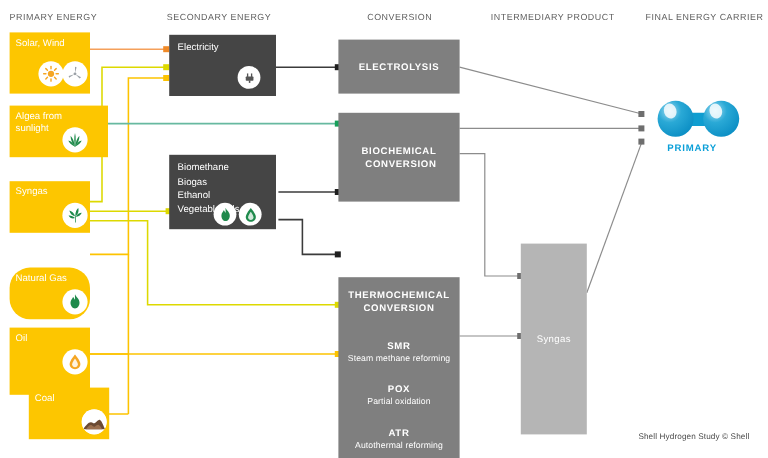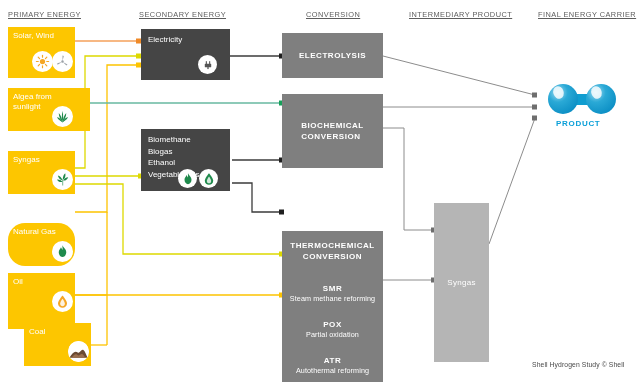--- a/index.html
+++ b/index.html
@@ -6,37 +6,37 @@
   body{
     width:640px;height:382px;background:#ffffff;
     font-family:"Liberation Sans","DejaVu Sans",sans-serif;
     overflow:hidden;position:relative;
   }
   #stage{position:absolute;left:0;top:0;width:640px;height:382px;}
   svg.wires{position:absolute;left:0;top:0;width:640px;height:382px;pointer-events:none;}
 
   .col-head{
     position:absolute;font-size:7.4px;letter-spacing:.45px;color:#5d5d5d;
-    white-space:nowrap;font-weight:400;text-decoration:underline;
+    white-space:nowrap;font-weight:400;
   }
 
   .box{position:absolute;box-sizing:border-box;}
   .ybox{background:#fdc600;}
   .ybox .lbl{
     position:absolute;left:5px;top:4px;font-size:8px;color:#ffffff;line-height:10px;
     white-space:pre-line;
   }
   .dbox{background:#454545;}
   .dbox .lbl{
     position:absolute;left:7px;top:5px;font-size:8px;color:#ffffff;line-height:11.5px;
     white-space:pre-line;
   }
   .gbox{background:#7f7f7f;display:flex;align-items:center;justify-content:center;}
   .gbox .ttl{
-    font-size:8px;font-weight:bold;color:#ffffff;letter-spacing:.55px;text-align:left;
+    font-size:8px;font-weight:bold;color:#ffffff;letter-spacing:.55px;text-align:right;
     line-height:11px;white-space:pre-line;
   }
   .lgbox{background:#b5b5b5;display:flex;align-items:center;justify-content:center;}
   .lgbox .ttl{font-size:8px;color:#ffffff;letter-spacing:.3px;}
 
   .tcbox{position:absolute;box-sizing:border-box;background:#7f7f7f;}
   .tc-title{
     position:absolute;left:0;right:0;top:9px;text-align:center;color:#fff;
     font-size:8px;font-weight:bold;letter-spacing:.55px;line-height:11px;white-space:pre-line;
   }
@@ -306,17 +306,17 @@
           <stop offset="100%" stop-color="#0b8ec4"></stop>
         </radialGradient>
       </defs>
       <rect x="20" y="11" width="34" height="11" rx="2" fill="#0f9dd0"></rect>
       <circle cx="18" cy="16" r="15" fill="url(#gsph)"></circle>
       <circle cx="56" cy="16" r="15" fill="url(#gsph)"></circle>
       <ellipse cx="13.5" cy="9.5" rx="5.2" ry="6.4" fill="#ffffff" opacity="0.82" transform="rotate(-18 13.5 9.5)"></ellipse>
       <ellipse cx="51.5" cy="9.5" rx="5.2" ry="6.4" fill="#ffffff" opacity="0.82" transform="rotate(-18 51.5 9.5)"></ellipse>
     </svg>
   </div>
-  <div class="h2label" style="left:556px;top:119px;">PRODUCT</div>
+  <div class="h2label" style="left:556px;top:119px;">PRIMARY</div>
 
   <div class="credit" style="left:532px;top:361px;">Shell Hydrogen Study  © Shell</div>
 
 </div>
 
 </body></html>

